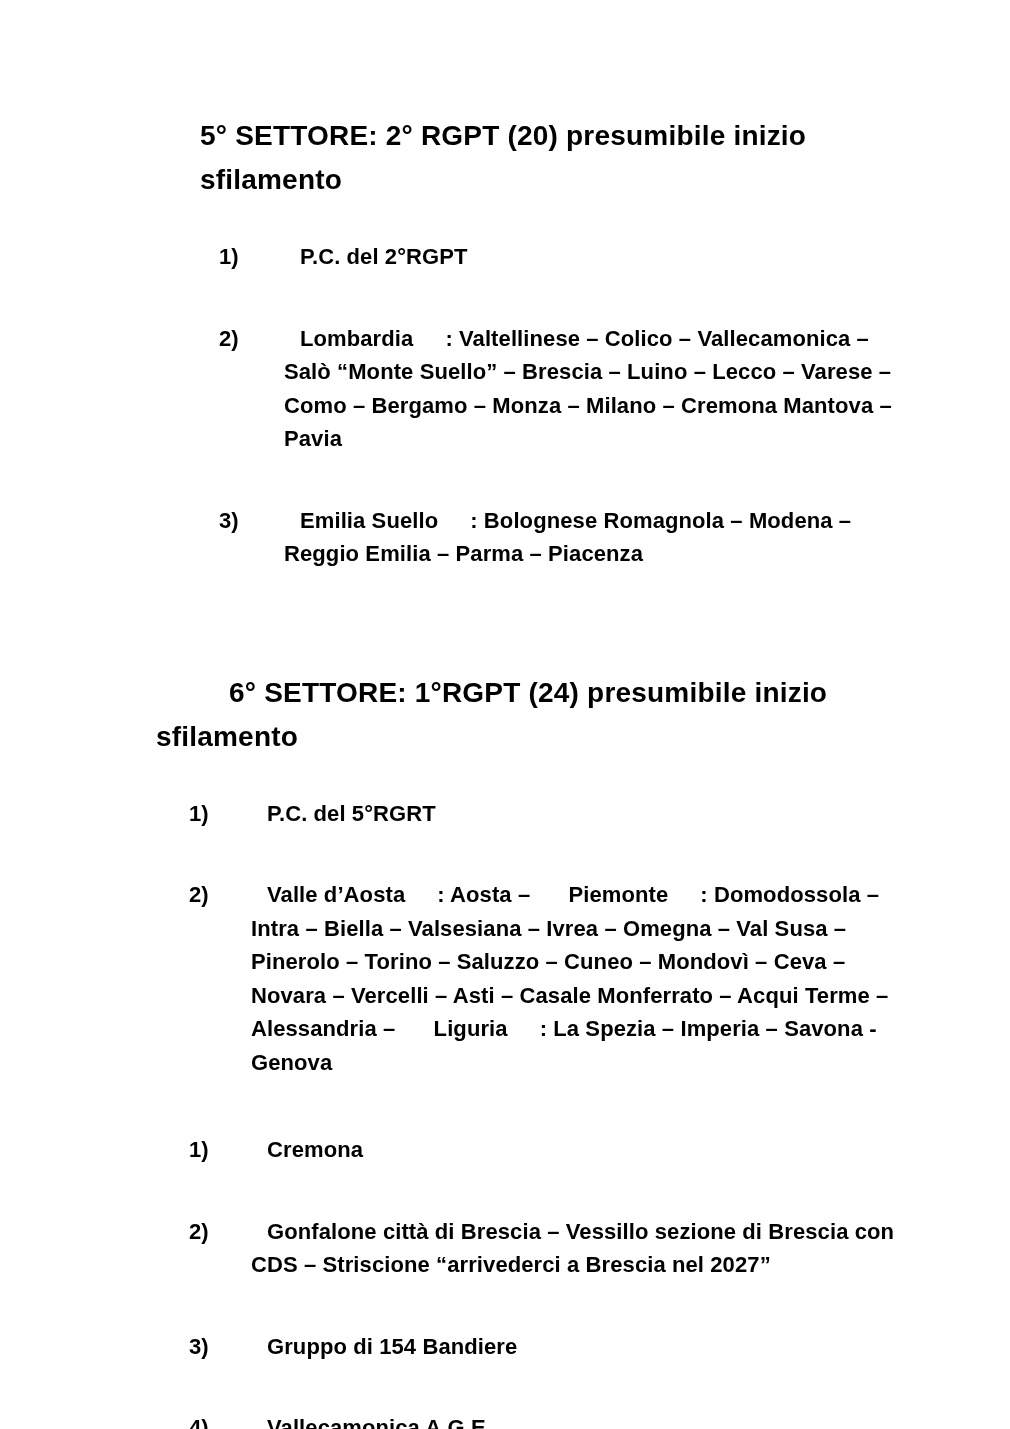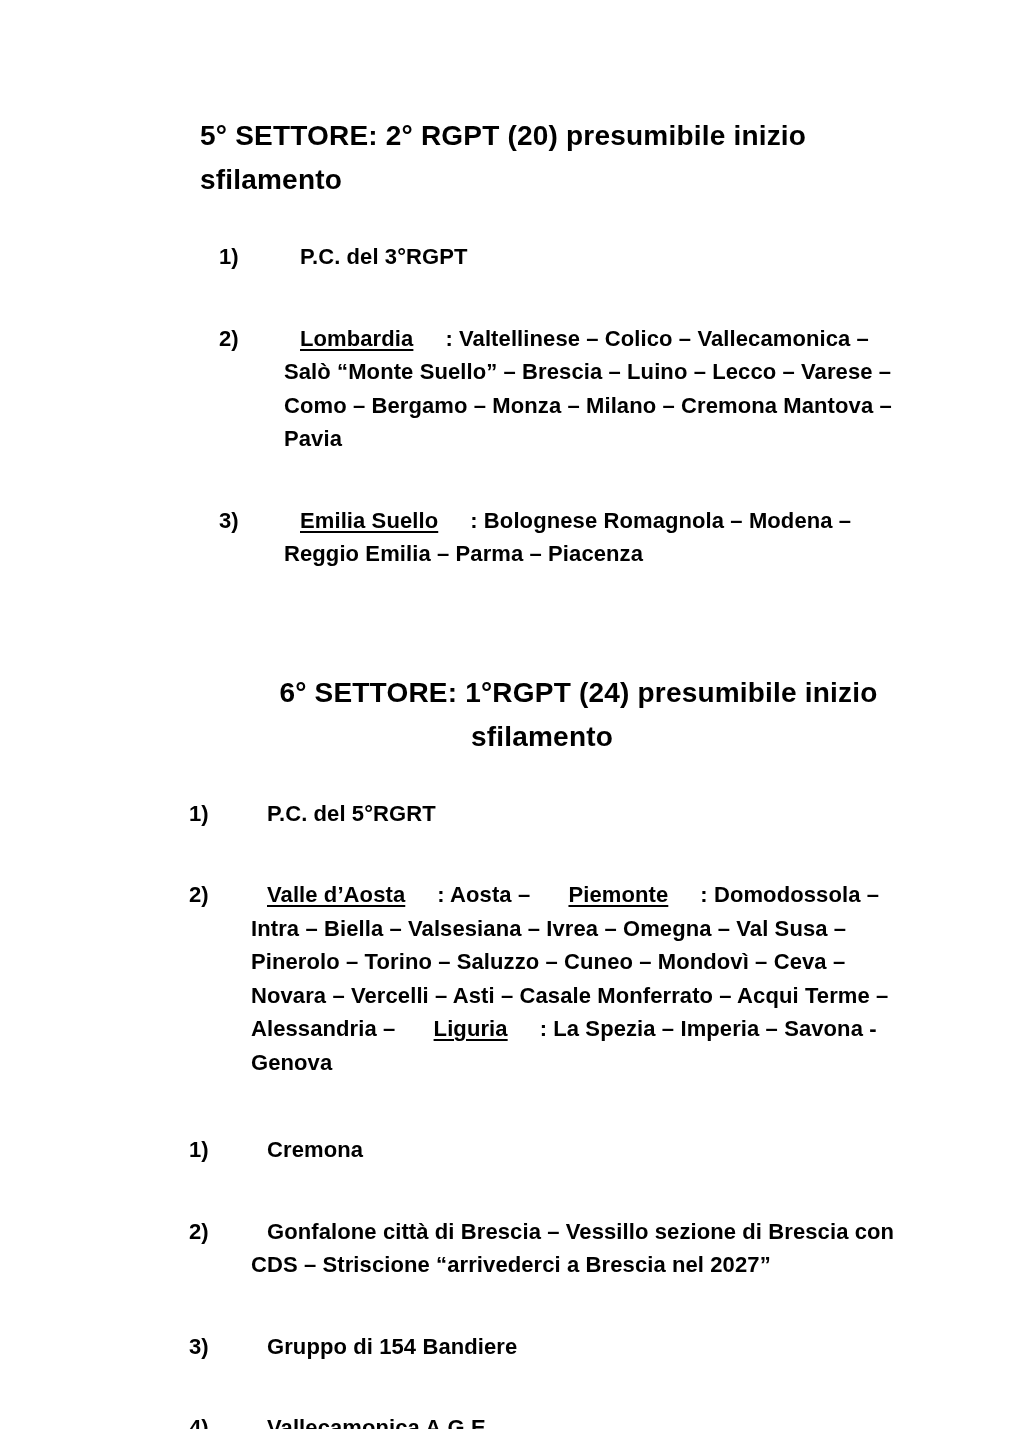--- a/index.html
+++ b/index.html
@@ -20,55 +20,54 @@
     overflow: hidden;
   }
   .heading {
     font-size: 28px;
     line-height: 44px;
     letter-spacing: 0.2px;
   }
   .heading .hline { display: block; }
   .heading .hline.indent-first { text-indent: 73px; }
   .h-block-indent { margin-left: 60px; }
-  .sec-6 .heading { margin-top: 84px; text-align: center; }
+  .sec-6 .heading { margin-top: 84px; }
   .sec-7 .heading { margin-top: 44px; }
   ol.items {
     list-style: none;
     font-size: 22px;
     line-height: 33.5px;
     margin-top: 22px;
     letter-spacing: 0.1px;
   }
   .list-a { margin-left: 63px; }
   .list-b { margin-left: 33px; }
   li.item { display: flex; align-items: flex-start; }
   .list-a li.item > .marker { flex: 0 0 33px; }
   .list-b li.item > .marker { flex: 0 0 30px; }
   li.item > .content { flex: 1; min-width: 0; }
   .u {
-    text-decoration: underline;
     text-decoration-thickness: 2px;
     text-underline-offset: 3px;
     text-align: right;
   }
 </style>
 </head>
 <body>
 
 <div class="page">
 
   <section class="sec-5">
     <div class="heading h-block-indent heading-slot">
         <span class="hline">5° SETTORE: 2° RGPT (20) presumibile inizio sfilamento</span>
       </div>
     <ol class="items list-a">
         <li class="item">
           <span class="marker">1)</span>
-          <span class="content"><span class="">P.C. del 3°RGPT</span></span>
+          <span class="content"><span class="">P.C. del 2°RGPT</span></span>
         </li>
         <li class="item">
           <span class="marker">2)</span>
           <span class="content"><span class="u">Lombardia</span><span class="">: Valtellinese – Colico – Vallecamonica – Salò “Monte Suello” – Brescia – Luino – Lecco – Varese – Como – Bergamo – Monza – Milano – Cremona Mantova – Pavia</span></span>
         </li>
         <li class="item">
           <span class="marker">3)</span>
           <span class="content"><span class="u">Emilia Suello</span><span class="">: Bolognese Romagnola – Modena – Reggio Emilia – Parma – Piacenza</span></span>
         </li>
       </ol>

